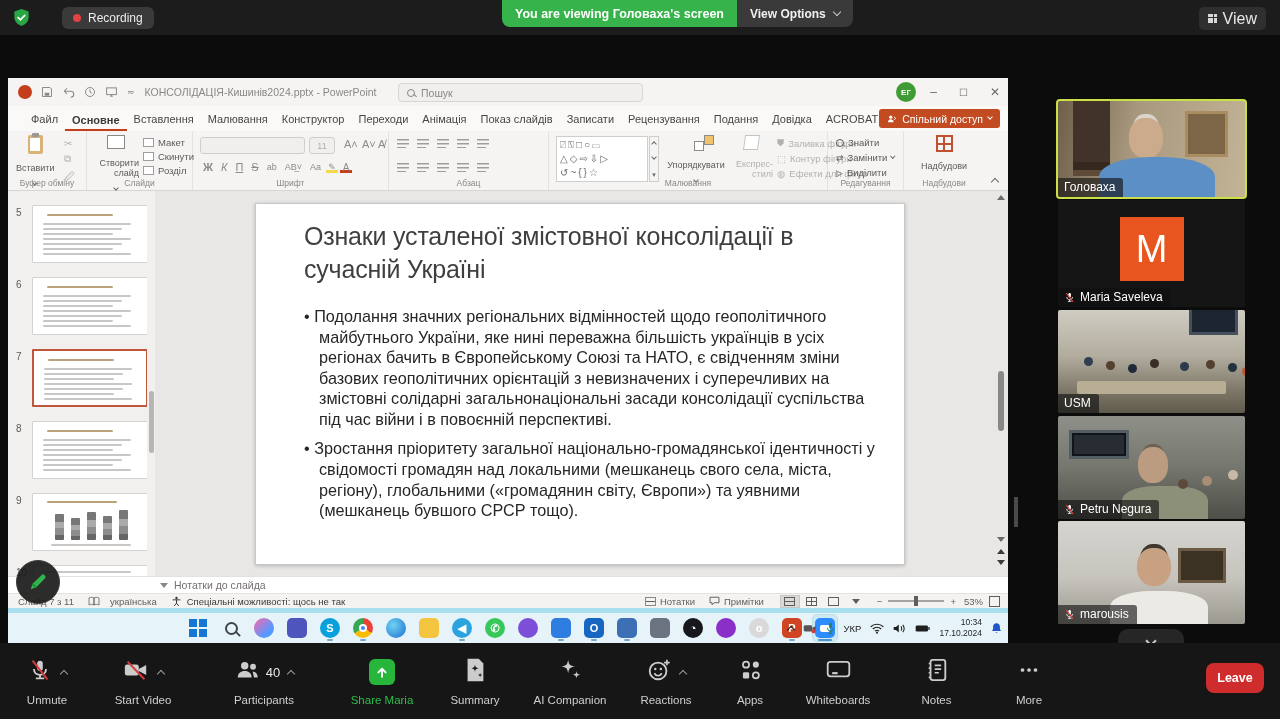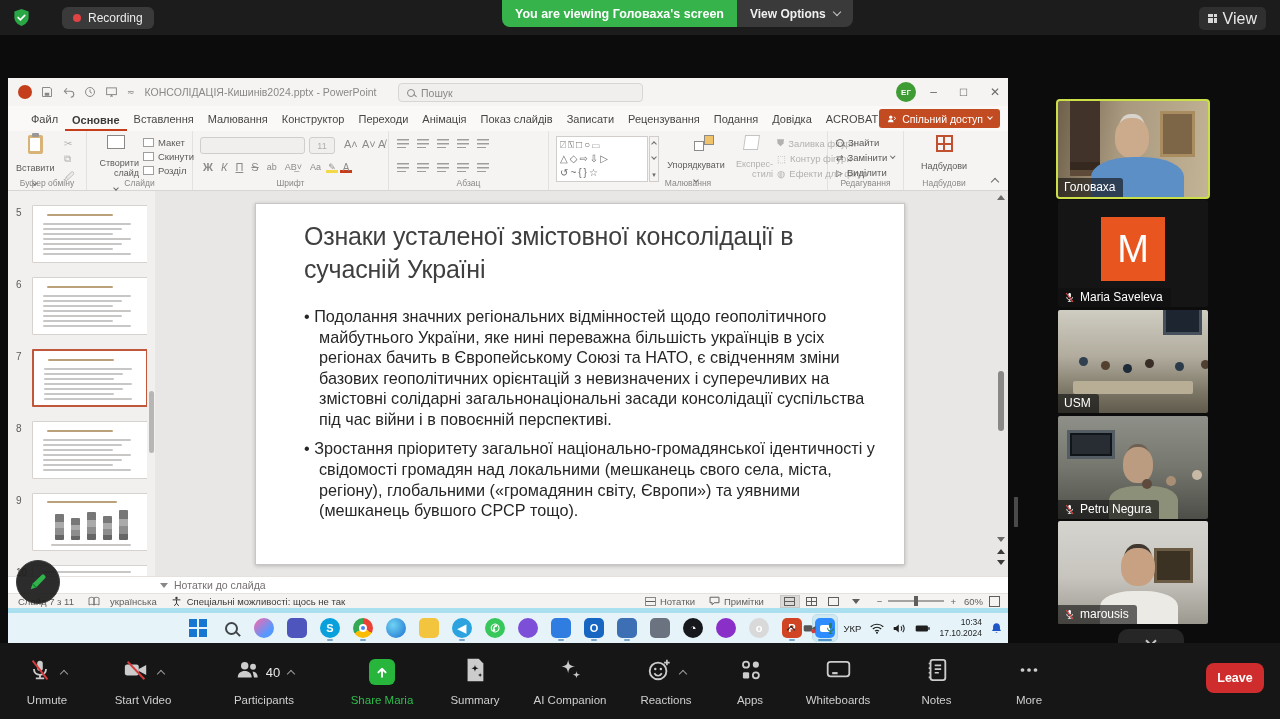--- a/index.html
+++ b/index.html
@@ -116,21 +116,21 @@
 .tray{position:absolute;right:6px;top:0;height:30px;display:flex;align-items:center;gap:9px;color:#1f1f1f}
 .tray .lang{font-size:9.5px}
 .clockbox{font-size:8.5px;text-align:right;line-height:1.25;color:#1f1f1f}
 
 
 .pencil{position:absolute;left:16px;top:560px;width:44px;height:44px;border-radius:50%;background:rgba(28,28,28,.93);border:1px solid #3c3c3c;display:flex;align-items:center;justify-content:center}
 
 
 .vpanel{position:absolute;left:1008px;top:35px;width:272px;height:608px;background:#0c0c0c}
 .vdiv{position:absolute;left:6px;top:462px;width:3px;height:30px;border-left:2px solid #4a4a4a;border-right:2px solid #4a4a4a}
-.tile{position:absolute;left:50px;width:150px;background:#151515;overflow:hidden;border-radius:2px}
+.tile{position:absolute;left:50px;width:187px;background:#151515;overflow:hidden;border-radius:2px}
 .tile.active{outline:3px solid #cbe048;outline-offset:-1px}
 .vlabel{position:absolute;left:0;bottom:0;background:rgba(15,15,15,.62);color:#fff;font-size:12px;display:flex;align-items:center;gap:5px;padding:2px 8px 3px 6px;border-radius:0 3px 0 0}
 .avatarM{position:absolute;left:50%;top:46%;transform:translate(-50%,-50%);width:64px;height:64px;background:#e8551f;color:#fff;font-size:38px;display:flex;align-items:center;justify-content:center}
 .scene{position:absolute;inset:0}
 .sc-speaker{background:linear-gradient(100deg,#6e5f4a 0%,#a8987e 40%,#c3b496 100%)}
 .sc-speaker .s-a{position:absolute;left:8%;top:0;width:20%;height:78%;background:#42332a;box-shadow:inset 0 -6px 0 #5d4a38,inset 0 -14px 0 #35281f}
 .sc-speaker .s-b{position:absolute;right:9%;top:10%;width:23%;height:48%;background:#7d6547;border:3px solid #a98d60}
 .sc-speaker .s-c{position:absolute;left:38%;top:18%;width:34px;height:40px;border-radius:45%;background:#cbab8c;box-shadow:0 -8px 0 -4px #d8d3cb}
 .sc-speaker .s-d{position:absolute;left:22%;bottom:-4%;width:62%;height:46%;border-radius:45% 45% 0 0;background:#5d8fc7}
 .sc-conference{background:linear-gradient(180deg,#cfccc2 0%,#b1ac9d 45%,#7e7868 78%,#5f5a4c 100%)}
@@ -507,21 +507,21 @@
           <span class="vb-ic" style="background:none"></span>
         </span>
       <span class="viewbox">
           <span class="tri dn" style="position:static;border-top-color:#605e5c"></span>
         </span>
       <span style="margin-left:10px">−</span>
       <span class="zoom-track">
           <span class="zoom-knob"></span>
         </span>
       <span>+</span>
-      <span style="margin:0 6px 0 8px">60%</span>
+      <span style="margin:0 6px 0 8px">53%</span>
       <span style="margin-right:8px;width:11px;height:11px;border:1px solid #605e5c;display:inline-block"></span>
     </div>
   </div>
 
   <div class="teal"></div>
 
   <div class="taskbar">
     <div class="tb-icons" id="tb-icons">
         <div class="tb-ic">
           <span class="winlogo">

